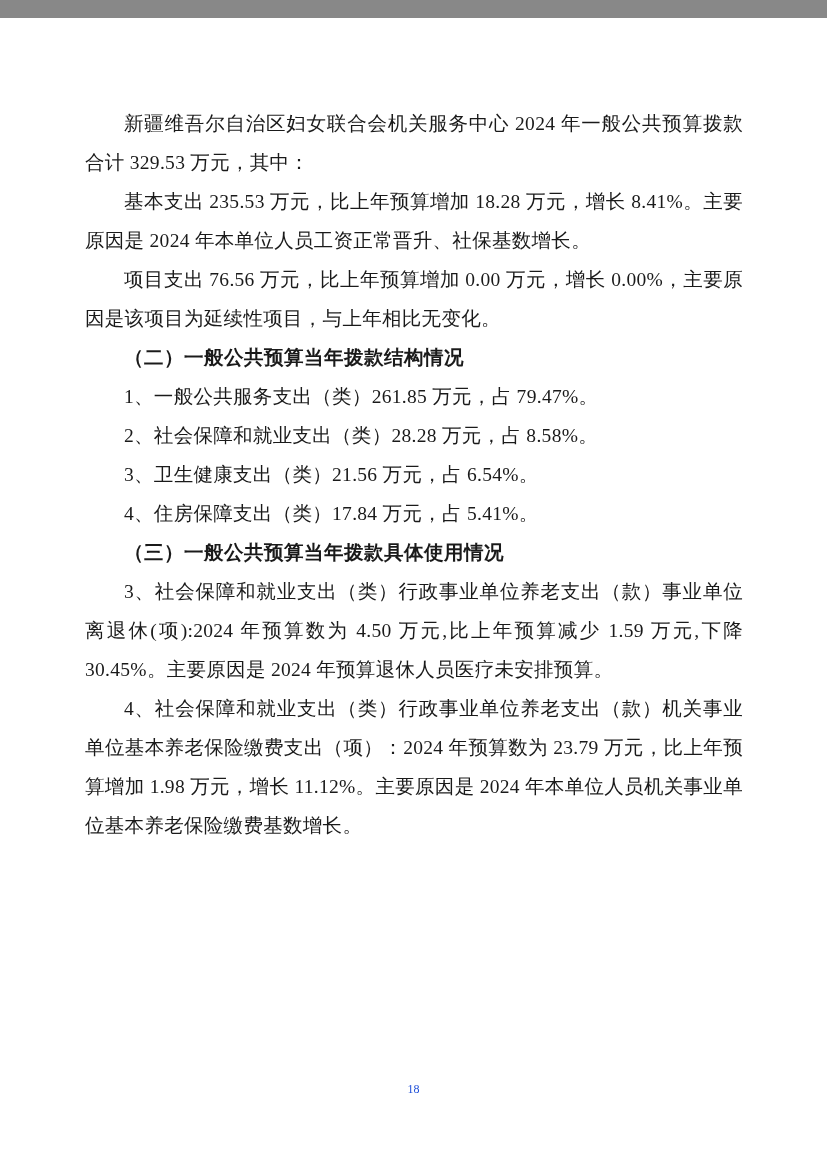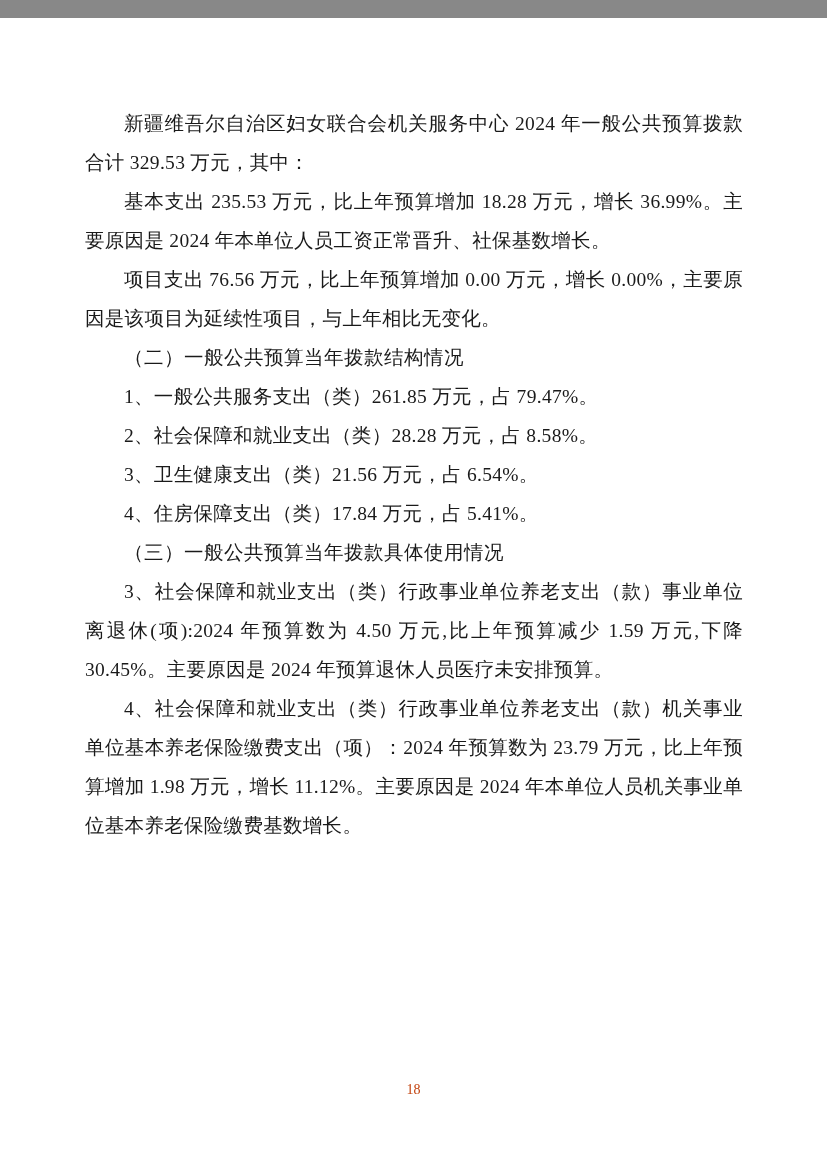--- a/index.html
+++ b/index.html
@@ -23,42 +23,42 @@
     width: 658px;
     font-size: 19.5px;
     line-height: 39px;
     text-align: justify;
     letter-spacing: 0.3px;
   }
   .content p {
     text-indent: 2em;
   }
   .content p.heading {
-    font-weight: normal;
+    font-weight: bold;
     font-family: "Liberation Sans", "DejaVu Sans", sans-serif;
     letter-spacing: 0.5px;
   }
   .footer {
     position: absolute;
     left: 0;
     right: 0;
     top: 1064px;
     text-align: center;
-    font-size: 14px;
-    color: #c2410c;
+    font-size: 12px;
+    color: #1d4ed8;
     font-family: "Liberation Serif", "DejaVu Serif", serif;
   }
 </style>
 </head>
 <body>
 
 <div class="page">
   <div class="content">
     <p>新疆维吾尔自治区妇女联合会机关服务中心 2024 年一般公共预算拨款合计 329.53 万元，其中：</p>
-    <p>基本支出 235.53 万元，比上年预算增加 18.28 万元，增长 36.99%。主要原因是 2024 年本单位人员工资正常晋升、社保基数增长。</p>
+    <p>基本支出 235.53 万元，比上年预算增加 18.28 万元，增长 8.41%。主要原因是 2024 年本单位人员工资正常晋升、社保基数增长。</p>
     <p>项目支出 76.56 万元，比上年预算增加 0.00 万元，增长 0.00%，主要原因是该项目为延续性项目，与上年相比无变化。</p>
     <p class="heading">（二）一般公共预算当年拨款结构情况</p>
     <p>1、一般公共服务支出（类）261.85 万元，占 79.47%。</p>
     <p>2、社会保障和就业支出（类）28.28 万元，占 8.58%。</p>
     <p>3、卫生健康支出（类）21.56 万元，占 6.54%。</p>
     <p>4、住房保障支出（类）17.84 万元，占 5.41%。</p>
     <p class="heading">（三）一般公共预算当年拨款具体使用情况</p>
     <p>3、社会保障和就业支出（类）行政事业单位养老支出（款）事业单位离退休(项):2024 年预算数为 4.50 万元,比上年预算减少 1.59 万元,下降 30.45%。主要原因是 2024 年预算退休人员医疗未安排预算。</p>
     <p>4、社会保障和就业支出（类）行政事业单位养老支出（款）机关事业单位基本养老保险缴费支出（项）：2024 年预算数为 23.79 万元，比上年预算增加 1.98 万元，增长 11.12%。主要原因是 2024 年本单位人员机关事业单位基本养老保险缴费基数增长。</p>
   </div>

